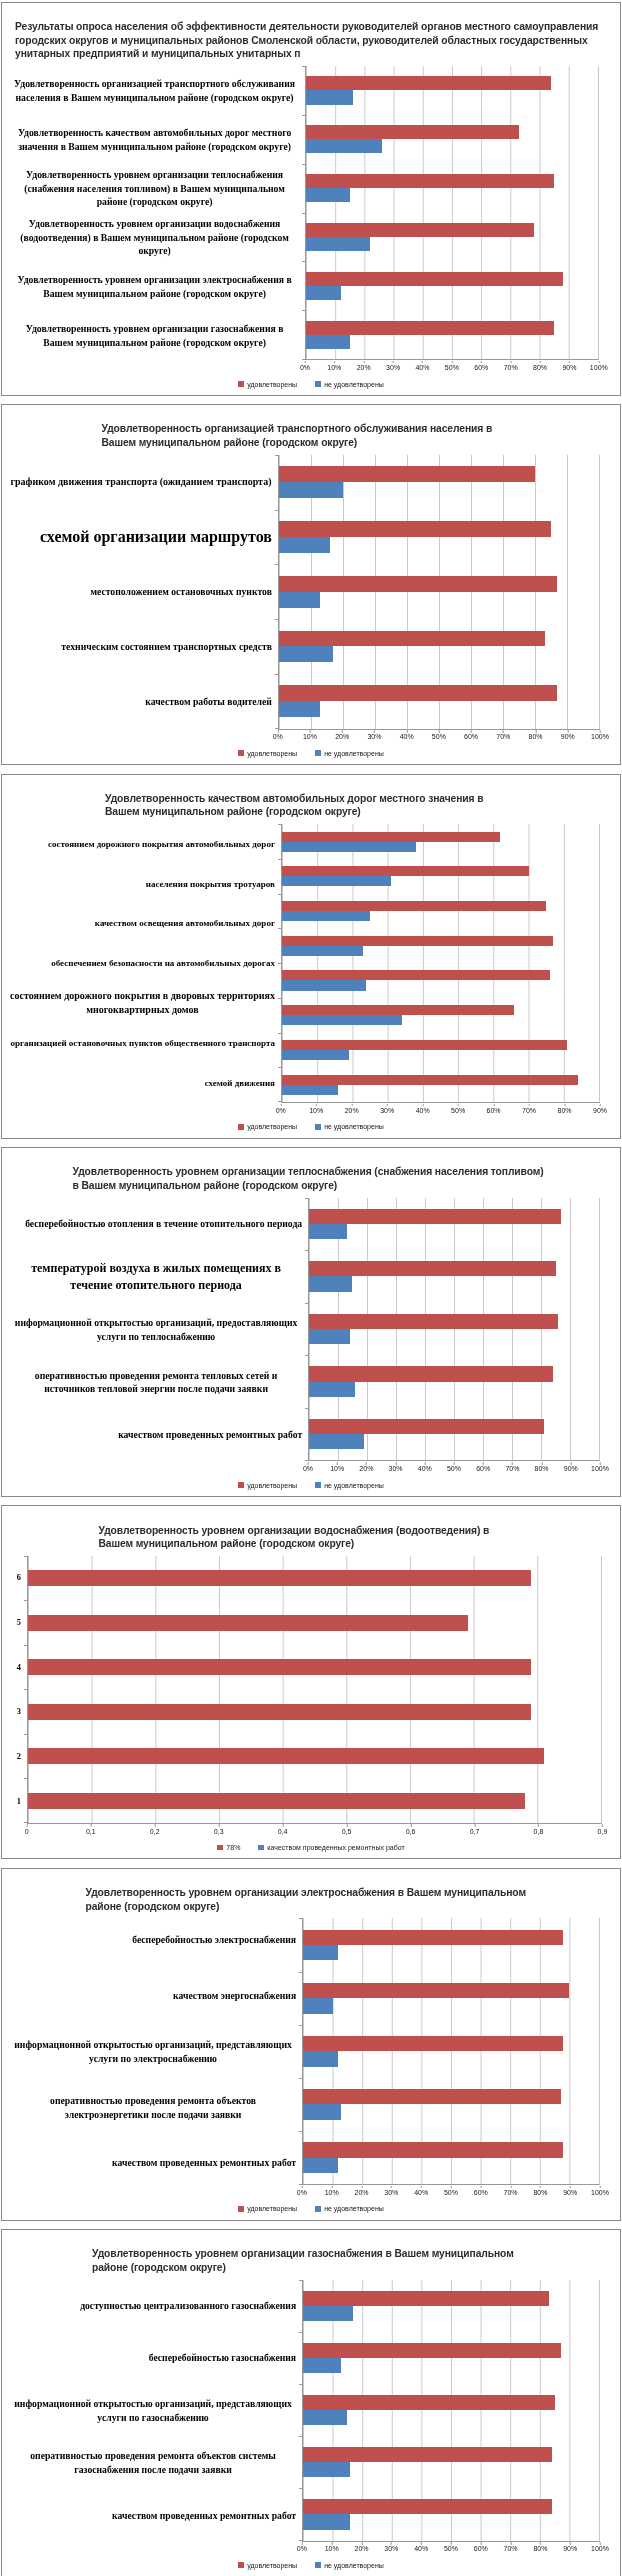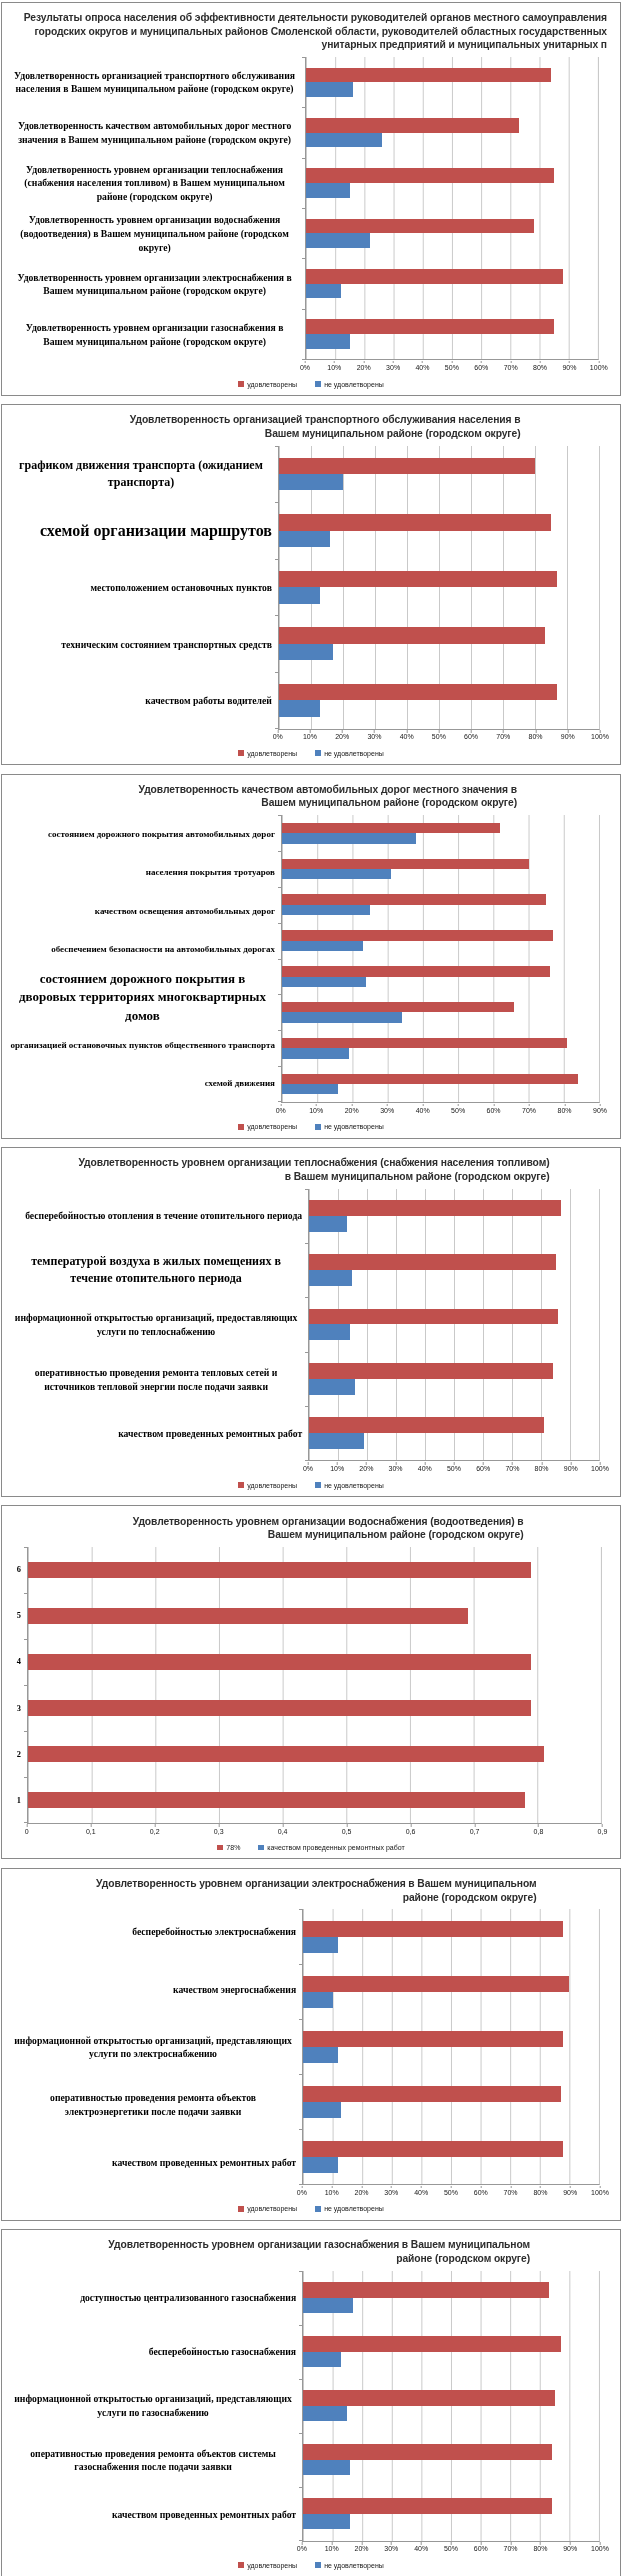--- a/index.html
+++ b/index.html
@@ -5,21 +5,21 @@
 <style>
   html,body{margin:0;padding:0;background:#ffffff;}
   body{width:622px;font-family:"Liberation Sans",sans-serif;-webkit-font-smoothing:antialiased;}
   main{display:block;padding:1.9px 0;}
   .chart-box{
     position:relative;border:0.6px solid #8a8a8a;background:#fff;
     margin:0 1.3px 8.4px 1.3px;box-sizing:border-box;
     display:flex;flex-direction:column;padding:5.2px 6.4px 3.9px 6.4px;
   }
   .chart-title{
-    margin:3px auto 0 auto;text-align:right;font-weight:bold;color:#2d2d2d;
+    margin:12px auto 0 auto;text-align:left;font-weight:bold;color:#2d2d2d;
     line-height:1.32;font-family:"Liberation Sans",sans-serif;letter-spacing:-0.1px;
   }
   .chart-body{flex:1;display:flex;flex-direction:column;min-height:0;margin-top:5.2px;}
   .plot-flex{flex:1;display:flex;min-height:0;}
   .labels-col{display:flex;flex-direction:column;box-sizing:border-box;}
   .cat-label{
     flex:1;display:flex;align-items:center;justify-content:flex-end;
     padding:1.3px 5.8px 1.3px 1.3px;box-sizing:border-box;
     font-family:"Liberation Serif",serif;font-weight:bold;color:#000;line-height:1.42;
   }
@@ -145,21 +145,21 @@
             <span>не удовлетворены</span>
           </div>
         </div>
       </div>
     </section>
     <section class="chart-box" style="height: 361px;">
       <h2 class="chart-title" style="max-width: 419px; font-size: 10.3px;">Удовлетворенность организацией транспортного обслуживания населения в Вашем муниципальном районе (городском округе)</h2>
       <div class="chart-body">
         <div class="plot-flex">
           <div class="labels-col" style="width: 44.5%;">
-            <div class="cat-label" style="font-size: 12px;">
+            <div class="cat-label" style="font-size: 10px; justify-content: center;">
               <span>графиком движения транспорта (ожиданием транспорта)</span>
             </div>
             <div class="cat-label" style="font-size: 16px;">
               <span>схемой организации маршрутов</span>
             </div>
             <div class="cat-label" style="font-size: 9.7px;">
               <span>местоположением остановочных пунктов</span>
             </div>
             <div class="cat-label" style="font-size: 9.7px;">
               <span>техническим состоянием транспортных средств</span>
@@ -248,21 +248,21 @@
             </div>
             <div class="cat-label" style="font-size: 9px;">
               <span>населения покрытия тротуаров</span>
             </div>
             <div class="cat-label" style="font-size: 9px;">
               <span>качеством освещения автомобильных дорог</span>
             </div>
             <div class="cat-label" style="font-size: 9px;">
               <span>обеспечением безопасности на автомобильных дорогах</span>
             </div>
-            <div class="cat-label" style="font-size: 13px;">
+            <div class="cat-label" style="font-size: 10px;">
               <span>состоянием дорожного покрытия в дворовых территориях многоквартирных домов</span>
             </div>
             <div class="cat-label" style="font-size: 9px;">
               <span>организацией остановочных пунктов общественного транспорта</span>
             </div>
             <div class="cat-label" style="font-size: 9px;">
               <span>схемой движения</span>
             </div>
           </div>
           <div class="plot-col" style="margin-right: 2.2%;">

